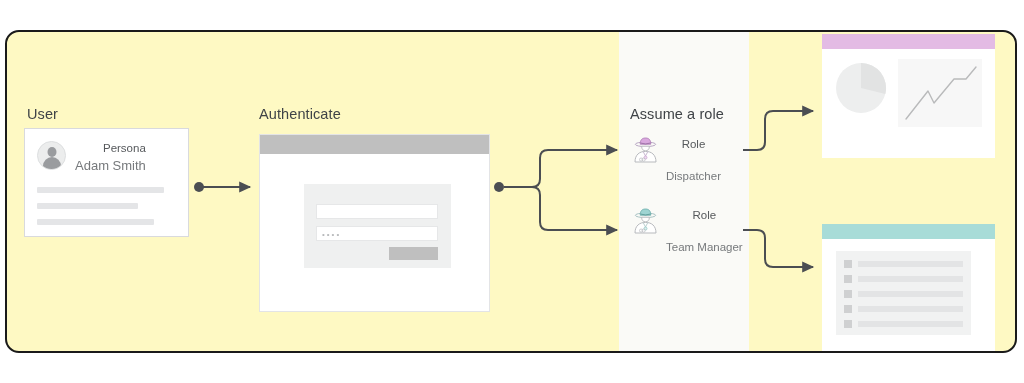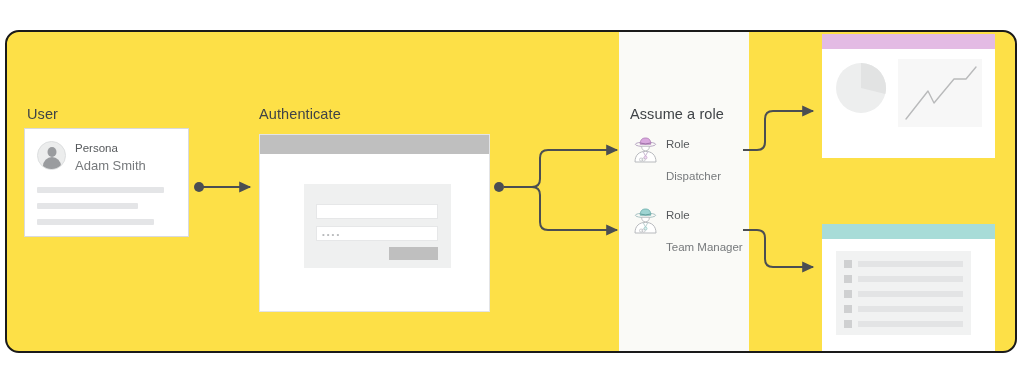--- a/index.html
+++ b/index.html
@@ -68,20 +68,21 @@
     border: 1px solid #d9dadd;
     box-sizing: border-box;
   }
   #persona-head {
     position: absolute;
     left: 12px;
     top: 12px;
     display: flex;
     align-items: flex-start;
     gap: 9px;
+    text-align: right;
   }
   .avatar-circle {
     width: 29px;
     height: 29px;
     border-radius: 50%;
     background: #eceded;
     border: 1px solid #dddfe0;
     box-sizing: border-box;
     position: relative;
     overflow: hidden;
@@ -180,20 +181,21 @@
     height: 13px;
     background: #bfbfbf;
   }
 
   
   .role-item {
     position: absolute;
     display: flex;
     align-items: flex-start;
     gap: 7px;
+    text-align: center;
   }
   #role-item-0 { left: 625px; top: 103px; }
   #role-item-1 { left: 625px; top: 174px; }
   .role-label-stack { line-height: 1.4; padding-top: 1px; }
   .role-kind {
     font-size: 11.5px;
     color: #56595c;
   }
   .role-name {
     font-size: 11.5px;
@@ -287,21 +289,21 @@
     left: 0; top: 0;
     width: 100%;
     height: 100%;
     pointer-events: none;
   }
 </style>
 </head>
 <body>
 
 <div id="stage">
-  <div id="frame" style="background: #fde047; border-color: rgb(26, 26, 26);">
+  <div id="frame" style="background: #fef9c3; border-color: rgb(26, 26, 26);">
 
     <div class="band-role" style="background: rgb(250, 250, 247);"></div>
 
     <div class="section-title" id="title-user">User</div>
     <div class="section-title" id="title-auth">Authenticate</div>
     <div class="section-title" id="title-role">Assume a role</div>
 
     <div id="persona-card">
       <div id="persona-head">
         <div class="avatar-circle">

